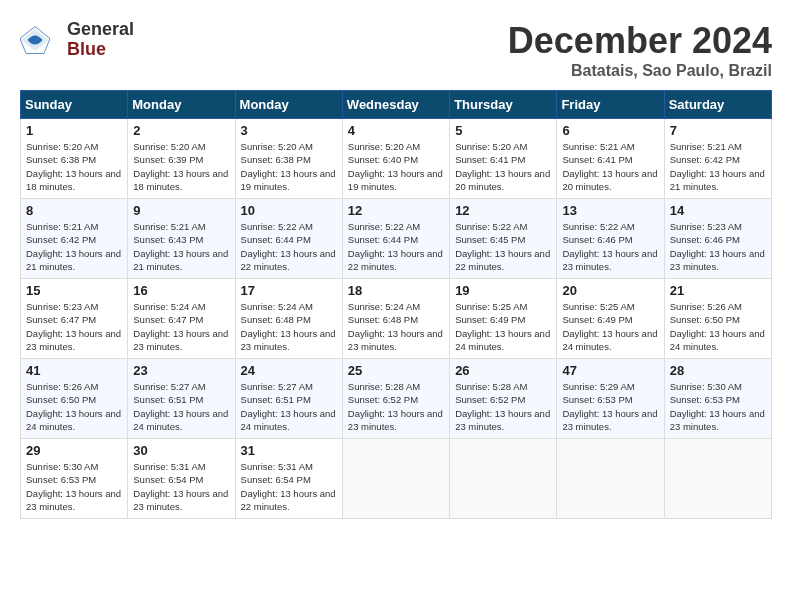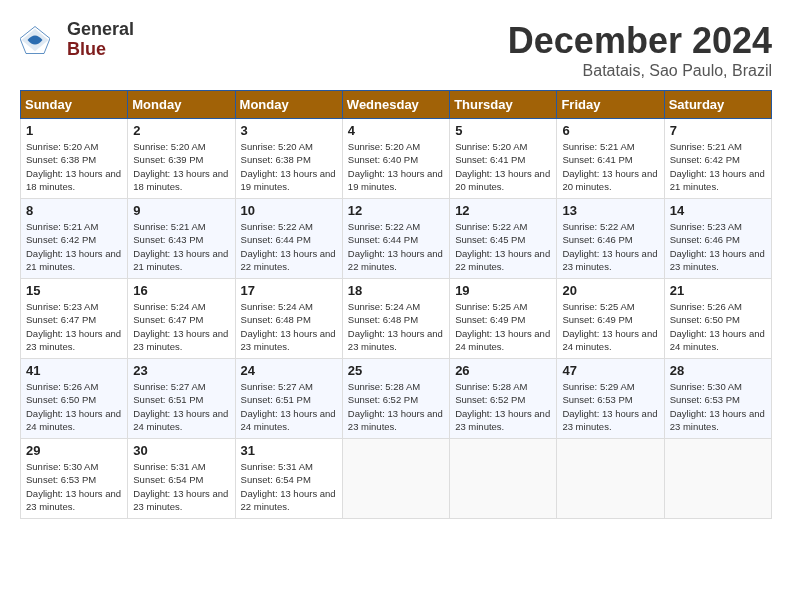--- a/index.html
+++ b/index.html
@@ -37,28 +37,29 @@
       text-align: right;
     }
     .month-title {
       font-size: 36px;
       font-weight: bold;
       color: #333;
     }
     .subtitle {
       font-size: 16px;
       color: #555;
+      font-weight: bold;
     }
     .calendar {
       width: 100%;
       border-collapse: collapse;
       border: 1px solid #ccc;
     }
     .calendar th {
-      background-color: #a16207;
+      background-color: #0c4a6e;
       color: white;
       padding: 6px 4px;
       font-size: 13px;
       text-align: left;
       border: 1px solid #2558a0;
     }
     .calendar td {
       vertical-align: top;
       padding: 4px 5px;
       font-size: 10px;

